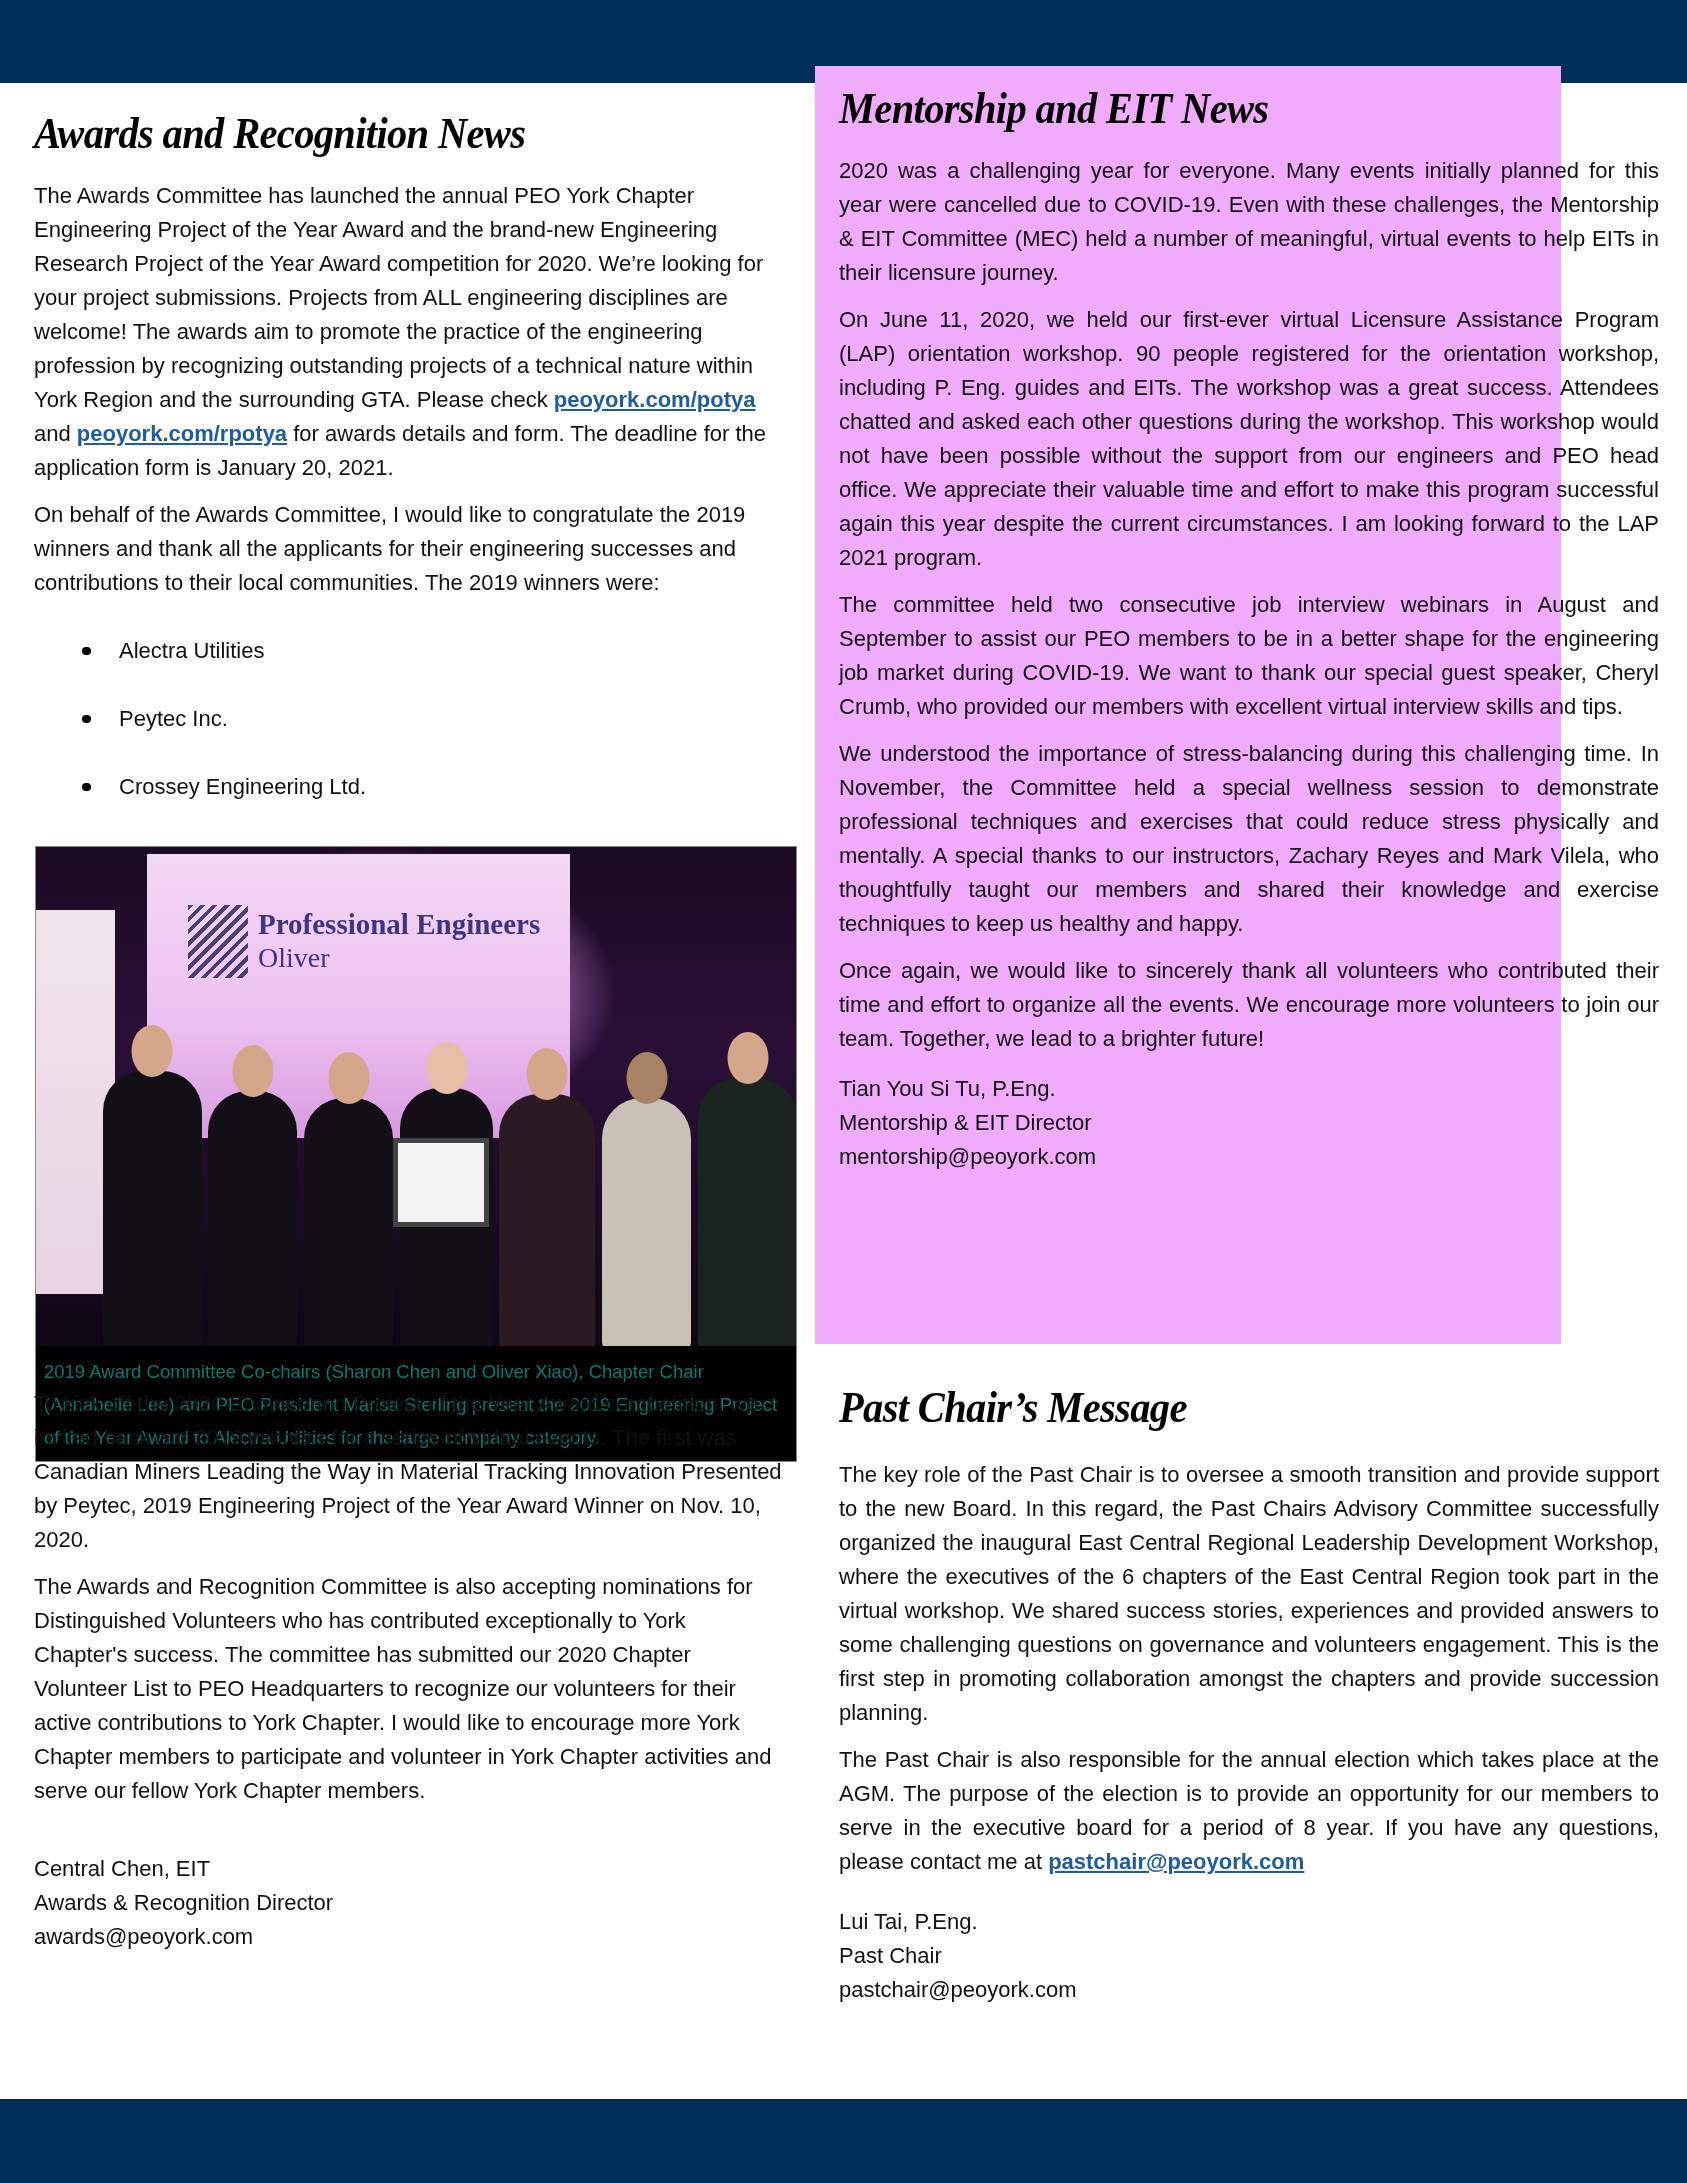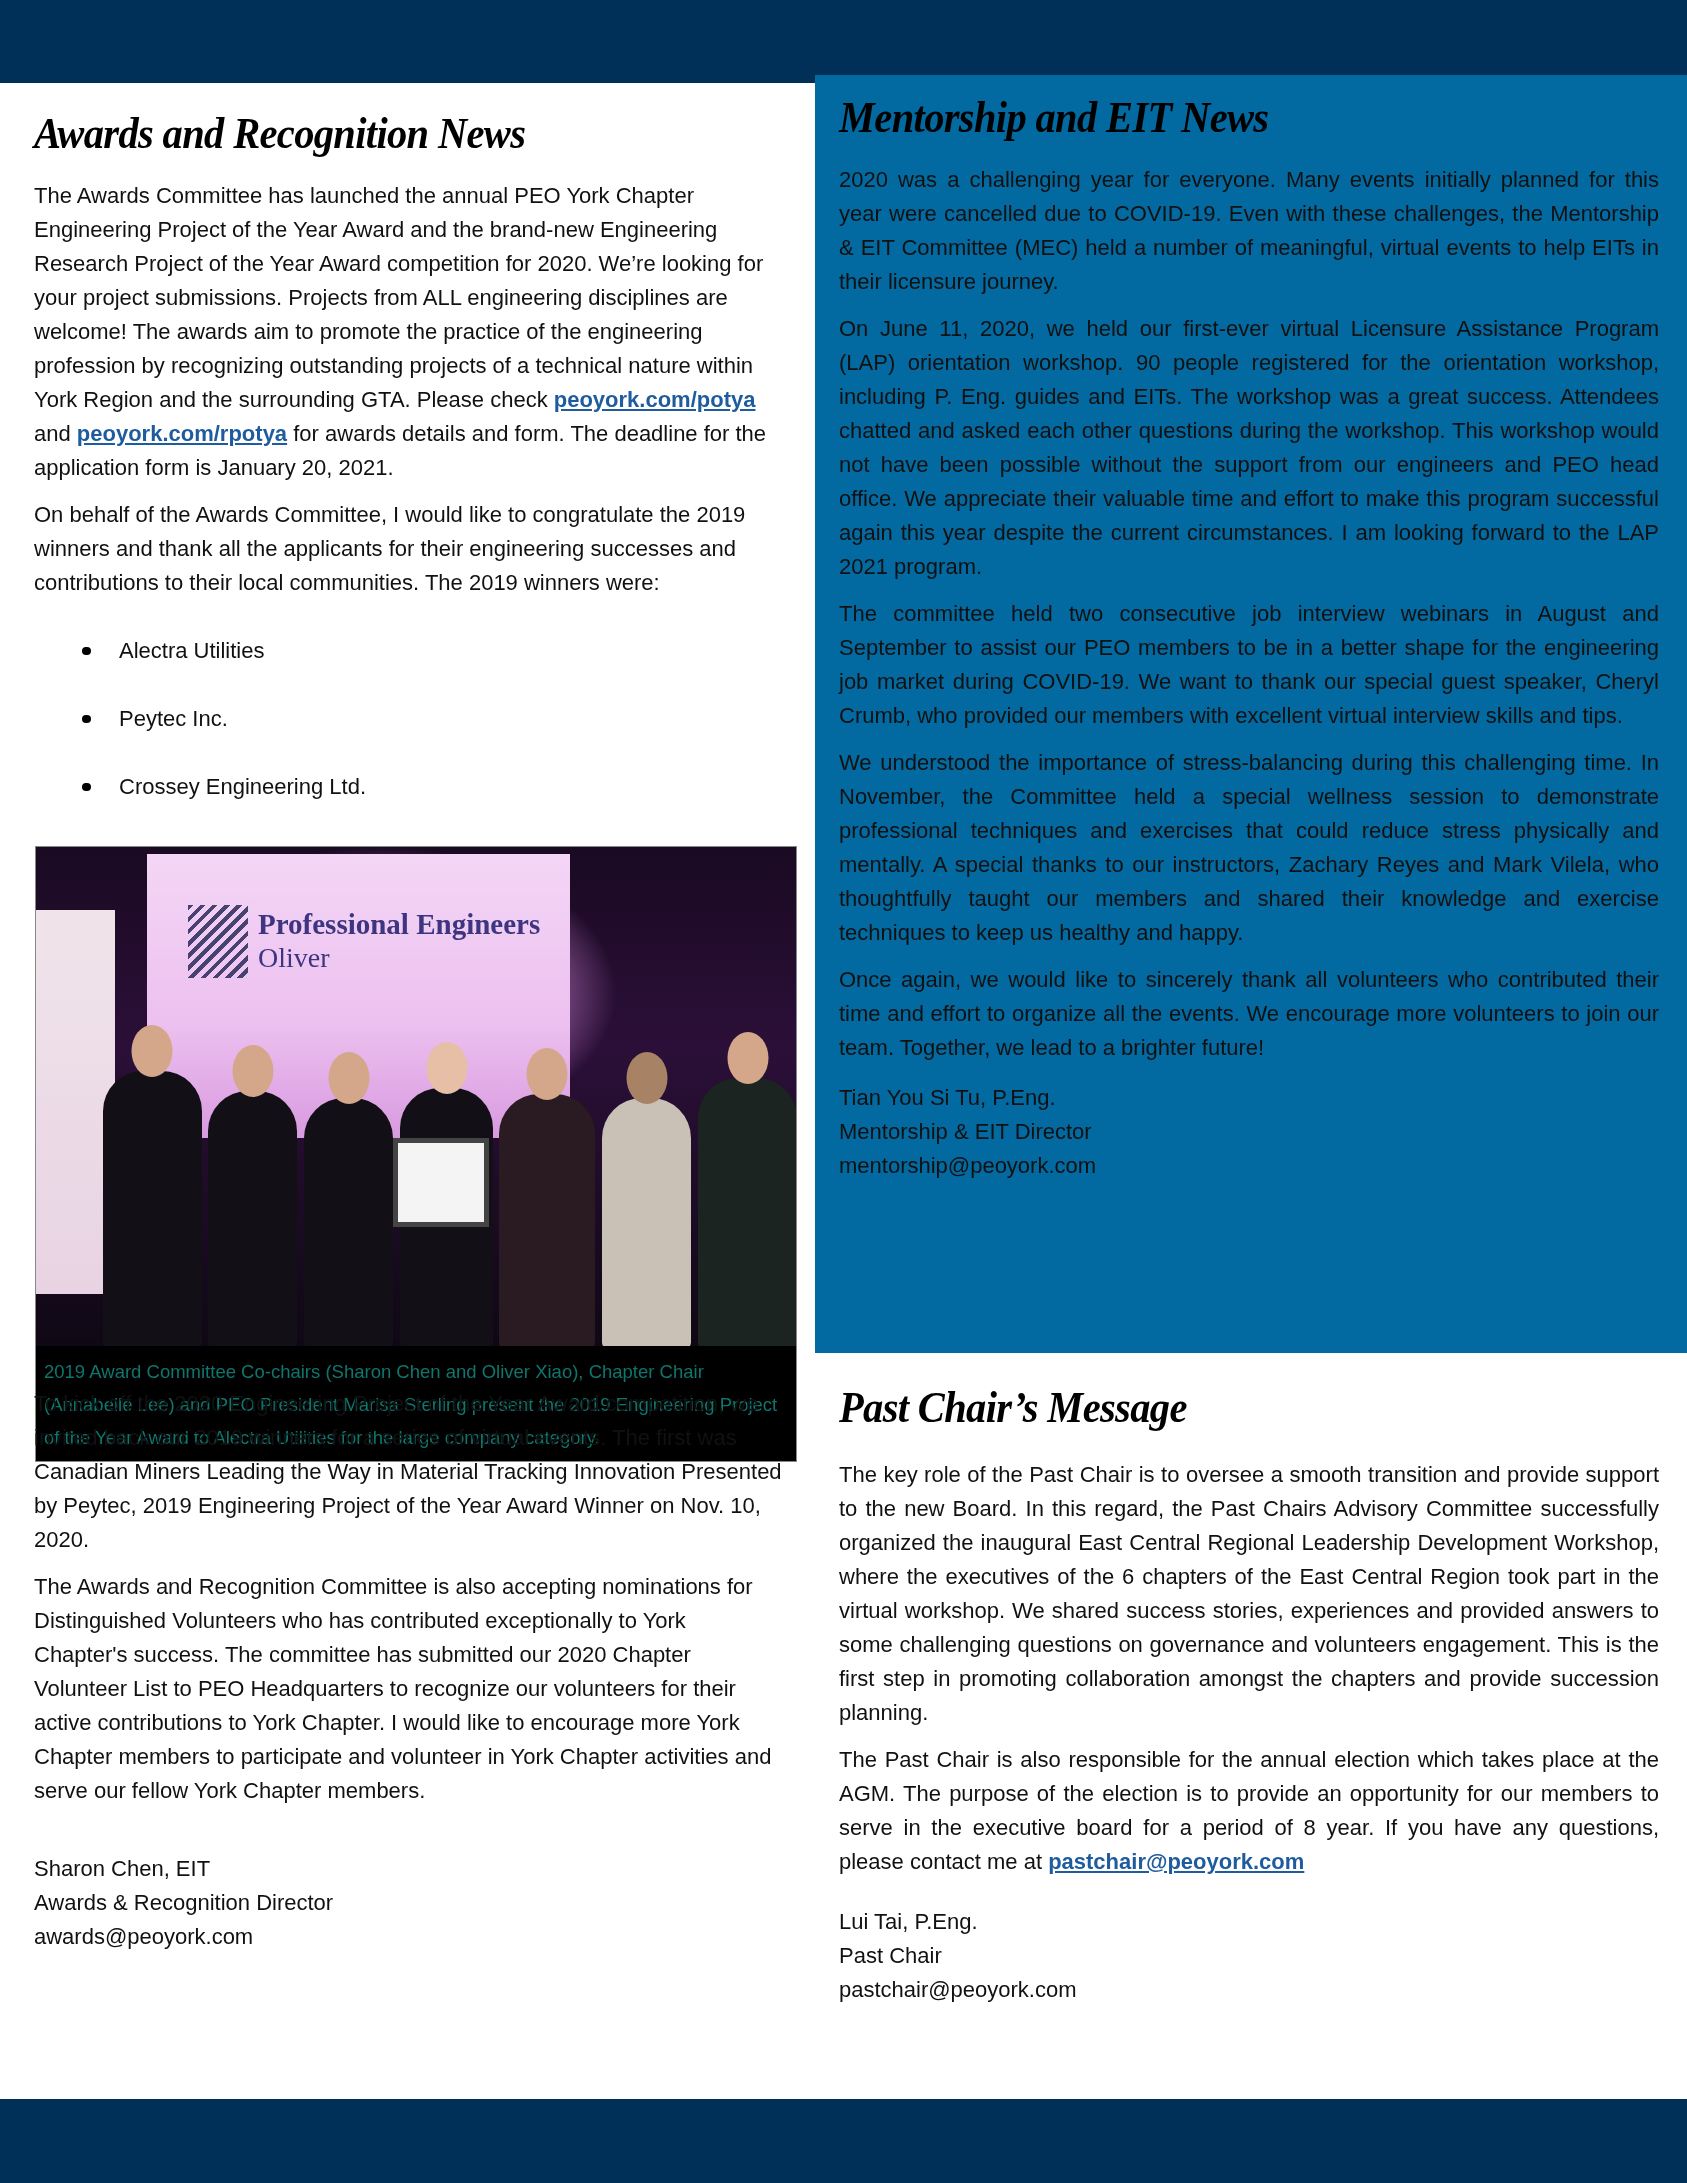--- a/index.html
+++ b/index.html
@@ -4,21 +4,21 @@
 <style>
   * { box-sizing: border-box; margin: 0; padding: 0; }
   html, body { width: 1687px; height: 2183px; background: #ffffff; overflow: hidden; }
   body { position: relative; font-family: "Liberation Sans", "DejaVu Sans", sans-serif; color: #111; }
 
   .band { position: absolute; left: 0; width: 1687px; background: #003057; }
   .band.top { top: 0; height: 83px; }
   .band.bottom { top: 2099px; height: 84px; }
 
   .col-left { position: absolute; left: 0; top: 83px; width: 815px; height: 1863px; background: #fff; }
-  .col-right-top { position: absolute; left: 815px; top: 75px; width: 872px; height: 1278px; background: #0369a1; }
+  .col-right-top { position: absolute; left: 815px; top: 66px; width: 746px; height: 1278px; background: #f0abfc; }
   .col-right-bottom { position: absolute; left: 815px; top: 1362px; width: 872px; height: 738px; background: #fff; }
 
   h2.section-title {
     font-family: "Liberation Serif", "DejaVu Serif", serif;
     font-style: italic; font-weight: bold;
     font-size: 44px; line-height: 53px; color: #000;
     letter-spacing: -0.7px;
     transform: scaleX(0.92); transform-origin: left center;
     white-space: nowrap;
   }
@@ -120,21 +120,21 @@
     </div>
     <div class="cert"></div>
   </div>
   <figcaption class="caption">2019 Award Committee Co-chairs (Sharon Chen and Oliver Xiao), Chapter Chair (Annabelle Lee) and PEO President Marisa Sterling present the 2019 Engineering Project of the Year Award to Alectra Utilities for the large company category.</figcaption>
 </figure>
 
 <div class="left-lower text">
   <p>To kick off the 2020 Engineering Project of the Year Award competition, we invited back our 2019 winners for a series of virtual events. The first was Canadian Miners Leading the Way in Material Tracking Innovation Presented by Peytec, 2019 Engineering Project of the Year Award Winner on Nov. 10, 2020.</p>
   <p>The Awards and Recognition Committee is also accepting nominations for Distinguished Volunteers who has contributed exceptionally to York Chapter's success. The committee has submitted our 2020 Chapter Volunteer List to PEO Headquarters to recognize our volunteers for their active contributions to York Chapter. I would like to encourage more York Chapter members to participate and volunteer in York Chapter activities and serve our fellow York Chapter members.</p>
   <div class="sig" style="margin-top:44px;">
-    <div>Sharon Chen, EIT</div>
+    <div>Central Chen, EIT</div>
     <div>Awards &amp; Recognition Director</div>
     <div>awards@peoyork.com</div>
   </div>
 </div>
 
 <section class="col-right-top">
   <div class="right-inner text justify">
     <h2 class="section-title">Mentorship and EIT News</h2>
     <p>2020 was a challenging year for everyone. Many events initially planned for this year were cancelled due to COVID-19. Even with these challenges, the Mentorship &amp; EIT Committee (MEC) held a number of meaningful, virtual events to help EITs in their licensure journey.</p>
     <p>On June 11, 2020, we held our first-ever virtual Licensure Assistance Program (LAP) orientation workshop. 90 people registered for the orientation workshop, including P. Eng. guides and EITs. The workshop was a great success. Attendees chatted and asked each other questions during the workshop. This workshop would not have been possible without the support from our engineers and PEO head office. We appreciate their valuable time and effort to make this program successful again this year despite the current circumstances. I am looking forward to the LAP 2021 program.</p>

